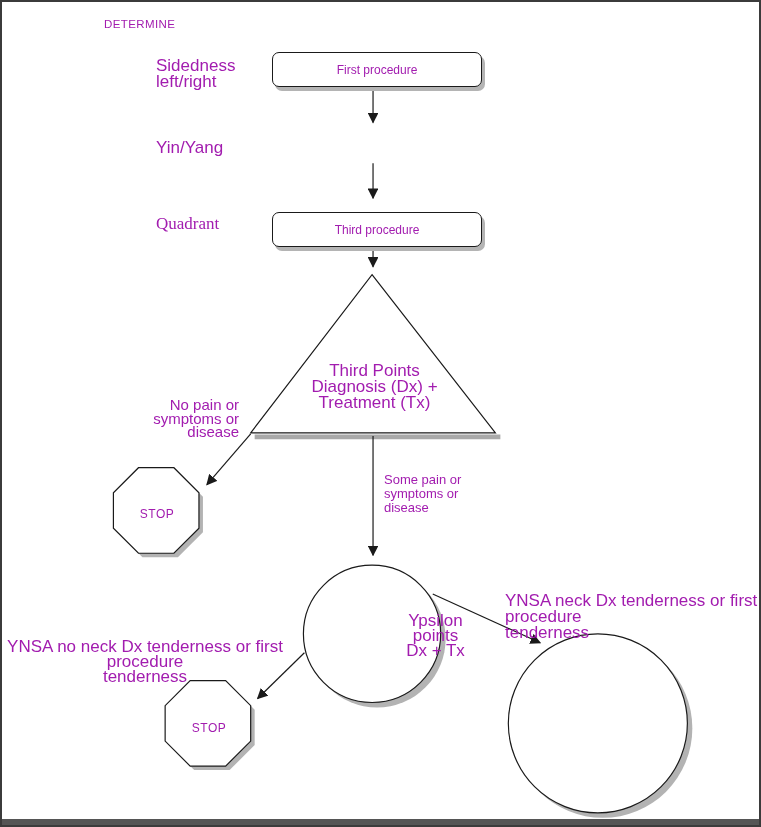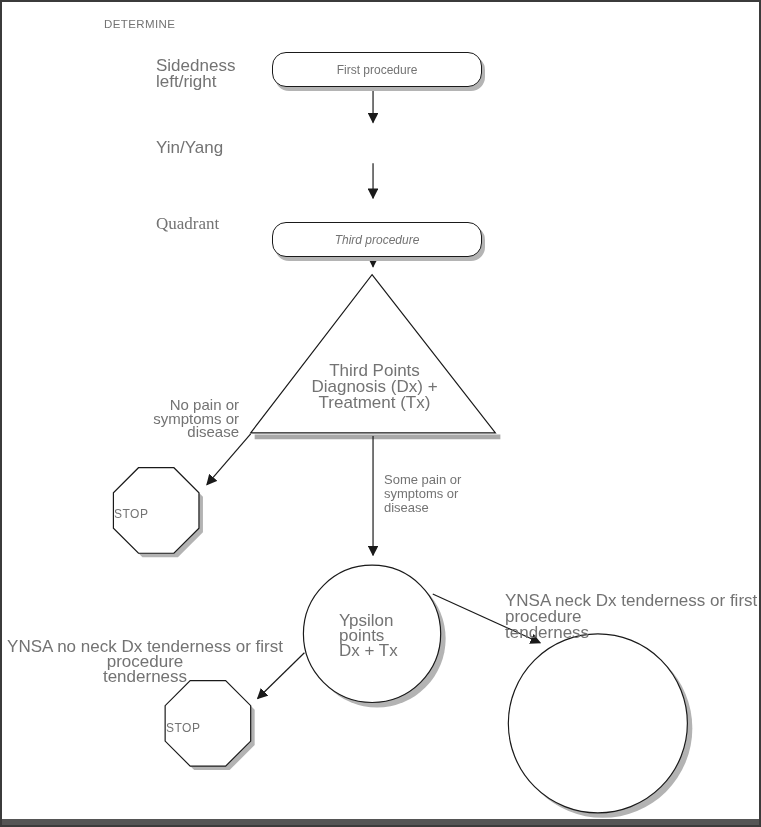--- a/index.html
+++ b/index.html
@@ -3,49 +3,49 @@
 <meta charset="utf-8">
 <style>
   html,body{margin:0;padding:0;background:#fff;}
   .canvas{
     position:relative;
     width:761px;height:827px;
     box-sizing:border-box;
     background:#fff;
     border:2px solid #3b3b3b;
     font-family:"Liberation Sans",sans-serif;
-    color:#737373;
+    color:#a21caf;
     overflow:hidden;
   }
   .svg-layer{position:absolute;left:0;top:0;width:100%;height:100%;}
   .txt{position:absolute;white-space:pre-line;font-size:17px;line-height:15px;}
   .heading{left:102px;top:15px;font-size:11.5px;letter-spacing:.4px;}
   .side-label{left:154px;line-height:16px;}
   .side-label.s1{top:56px;}
   .side-label.s2{top:138px;}
   .side-label.s3{top:214px;font-family:Liberation Serif, serif;}
   .proc-box{
     position:absolute;left:270px;width:210px;height:35px;
     box-sizing:border-box;
-    border:1.4px solid #1a1a1a;border-radius:14px;
+    border:1.4px solid #1a1a1a;border-radius:7px;
     background:#fff;
     box-shadow:3px 4px 0 #b4b4b4;
     display:flex;align-items:center;justify-content:center;
     font-size:12px;
   }
   .proc-box.b1{top:50px;}
   .proc-box.b2{top:126px;}
-  .proc-box.b3{top:220px;font-style:italic;}
+  .proc-box.b3{top:210px;}
   .tri-label{left:300px;width:145px;top:361px;text-align:center;line-height:16px;}
   .no-pain{left:135px;width:102px;top:396px;text-align:right;font-size:15px;line-height:13.5px;}
   .some-pain{left:382px;top:471px;font-size:13px;line-height:14px;}
-  .stop-label{position:absolute;width:86px;font-size:12px;letter-spacing:.5px;}
+  .stop-label{position:absolute;width:86px;text-align:center;font-size:12px;letter-spacing:.5px;}
   .stop1{left:112px;top:505px;}
   .stop2{left:164px;top:719px;}
-  .ypsilon-label{left:290px;width:141px;top:611px;padding-left:47px;}
+  .ypsilon-label{left:316px;width:141px;top:611px;text-align:center;padding-left:47px;}
   .ynsa-neck{left:503px;top:591px;width:262px;line-height:16px;}
   .ynsa-no-neck{left:3px;width:280px;top:637px;text-align:center;}
   .continue-label{left:519px;width:160px;top:692px;text-align:center;}
   .bottom-bar{position:absolute;left:0;right:0;bottom:0;height:6px;background:#555555;}
 </style>
 </head>
 <body>
 
 <div class="canvas">
 

